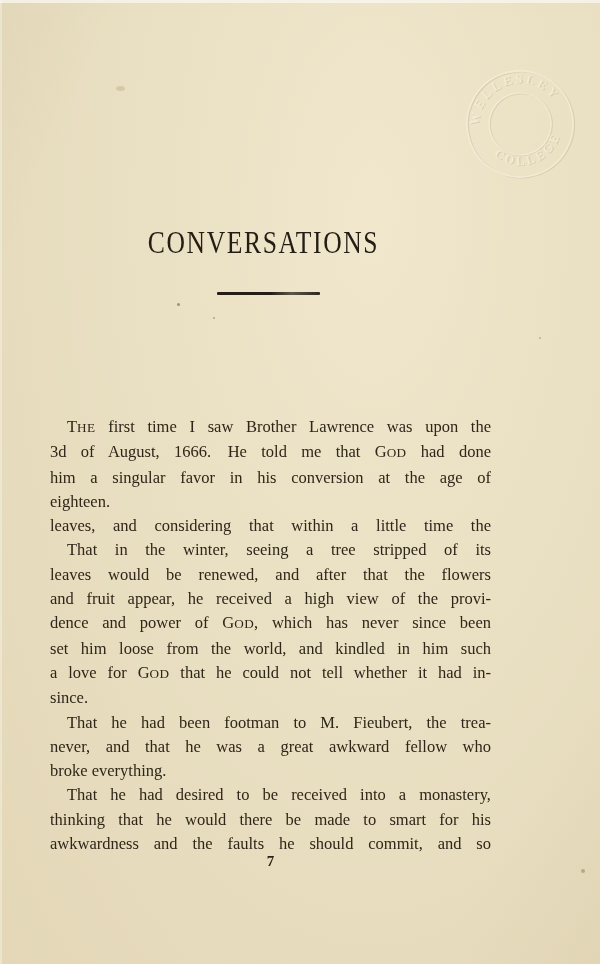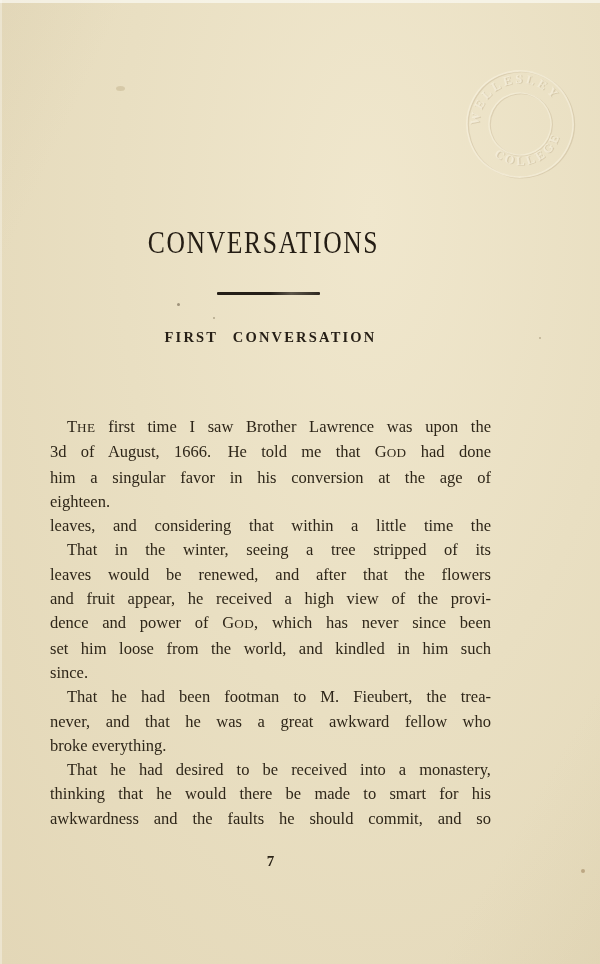--- a/index.html
+++ b/index.html
@@ -97,33 +97,33 @@
         <text text-anchor="middle"><textPath href="#arcTop" startOffset="50%">WELLESLEY</textPath></text>
         <text text-anchor="middle"><textPath href="#arcBot" startOffset="50%">COLLEGE</textPath></text>
       </g>
     </g>
   </svg>
 
   <h1 class="title" style="margin:0;">CONVERSATIONS</h1>
 
   <div class="rule"></div>
 
-  <h2 class="subtitle" style="margin:0;">FIRST CONVERSATION</h2>
 
   <div class="body">
       <div class="line indent">T<span class="sc">HE</span> first time I saw Brother Lawrence was upon the</div>
       <div class="line">3d of August, 1666. He told me that G<span class="sc">OD</span> had done</div>
       <div class="line">him a singular favor in his conversion at the age of</div>
       <div class="line para-end">eighteen.</div>
       <div class="line">leaves, and considering that within a little time the</div>
       <div class="line indent">That in the winter, seeing a tree stripped of its</div>
       <div class="line">leaves would be renewed, and after that the flowers</div>
       <div class="line">and fruit appear, he received a high view of the provi-</div>
       <div class="line">dence and power of G<span class="sc">OD</span>, which has never since been</div>
       <div class="line">set him loose from the world, and kindled in him such</div>
+      <div class="line">a love for G<span class="sc">OD</span> that he could not tell whether it had in-</div>
       <div class="line para-end">since.</div>
       <div class="line indent">That he had been footman to M. Fieubert, the trea-</div>
       <div class="line">never, and that he was a great awkward fellow who</div>
       <div class="line para-end">broke everything.</div>
       <div class="line indent">That he had desired to be received into a monastery,</div>
       <div class="line">thinking that he would there be made to smart for his</div>
       <div class="line">awkwardness and the faults he should commit, and so</div>
     </div>
 
   <div class="pagenum">7</div>

